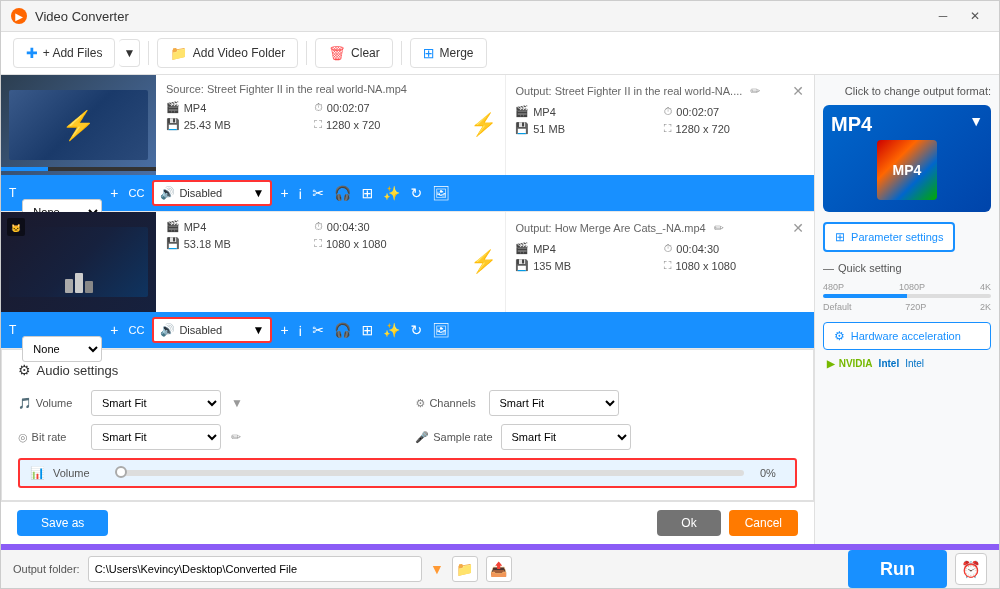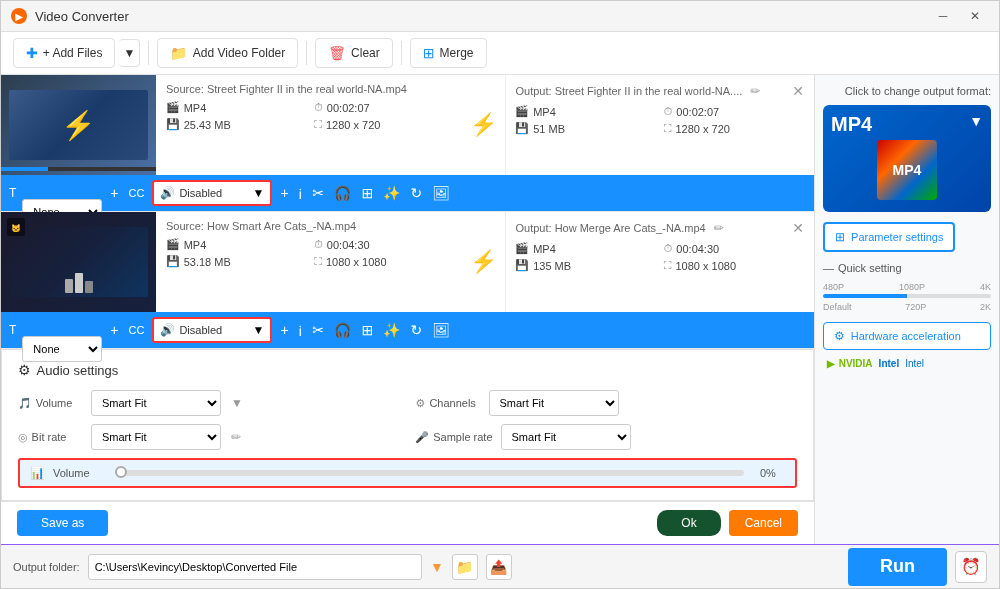--- a/index.html
+++ b/index.html
@@ -58,25 +58,25 @@
     .setting-row { display: flex; align-items: center; gap: 8px; }
     .setting-label { font-size: 11px; color: #555; min-width: 65px; display: flex; align-items: center; gap: 4px; }
     .setting-select { height: 26px; border: 1px solid #ccc; border-radius: 3px; padding: 2px 6px; font-size: 11px; background: #fff; min-width: 130px; }
     .volume-row { display: flex; align-items: center; gap: 8px; background: #e8f4ff; padding: 6px 10px; border-radius: 3px; border: 2px solid #ff4444; }
     .volume-label { font-size: 11px; color: #555; min-width: 60px; display: flex; align-items: center; gap: 4px; }
     .volume-value { font-size: 11px; color: #555; min-width: 25px; }
     
     
     .action-bar { display: flex; align-items: center; padding: 8px 16px; gap: 8px; background: #fff; border-top: 1px solid #e0e0e0; }
     .save-as-btn { background: #1890ff; color: #fff; border: none; border-radius: 4px; padding: 6px 24px; cursor: pointer; font-size: 12px; text-align: right; }
-    .ok-btn { background: #14532d; color: #fff; border: none; border-radius: 10px; padding: 6px 24px; cursor: pointer; font-size: 12px; margin-left: auto; }
+    .ok-btn { background: #737373; color: #fff; border: none; border-radius: 4px; padding: 6px 24px; cursor: pointer; font-size: 12px; margin-left: auto; }
     .cancel-btn { background: #ff7a00; color: #fff; border: none; border-radius: 4px; padding: 6px 16px; cursor: pointer; font-size: 12px; }
     
     
-    .bottom-bar { display: flex; align-items: center; padding: 8px 12px; gap: 8px; background: #f5f5f5; border-top: 1px solid #8b5cf6; height: 44px; }
+    .bottom-bar { display: flex; align-items: center; padding: 8px 12px; gap: 8px; background: #f5f5f5; border-top: 6px solid #8b5cf6; height: 44px; }
     .output-label { font-size: 11px; color: #555; white-space: nowrap; }
     .output-path { flex: 1; height: 26px; border: 1px solid #ccc; border-radius: 3px; padding: 2px 6px; font-size: 11px; background: #fff; }
     .folder-btn { width: 26px; height: 26px; border: 1px solid #ccc; border-radius: 3px; background: #fff; cursor: pointer; display: flex; align-items: center; justify-content: center; color: #ff9933; font-size: 14px; }
     .run-btn { background: #1890ff; color: #fff; border: none; border-radius: 4px; padding: 8px 32px; cursor: pointer; font-size: 18px; font-weight: bold; height: 38px; }
     .alarm-btn { width: 32px; height: 32px; border: 1px solid #ccc; border-radius: 4px; background: #fff; cursor: pointer; display: flex; align-items: center; justify-content: center; font-size: 16px; }
     
     
     .right-panel { width: 185px; min-width: 185px; background: #f8f9fa; border-left: 1px solid #e0e0e0; padding: 10px 8px; overflow-y: auto; }
     .right-panel-title { font-size: 11px; color: #555; text-align: right; margin-bottom: 8px; }
     .format-card { background: linear-gradient(135deg, #0066cc, #0044aa); border-radius: 6px; padding: 8px; text-align: center; margin-bottom: 10px; position: relative; }
@@ -242,23 +242,20 @@
                   <div style="width:8px;height:20px;background:#ccc;border-radius:1px;"></div>
                   <div style="width:8px;height:12px;background:#888;border-radius:1px;"></div>
                 </div>
               </div>
               <div style="position:absolute;top:6px;left:6px;background:rgba(0,0,0,0.5);border-radius:2px;padding:2px 4px;">
                 <span style="color:#fff;font-size:8px;">🐱</span>
               </div>
             </div>
           </div>
           <div class="video-info">
-            <div class="video-source">
-              <span>Source: How Smart Are Cats_-NA.mp4</span>
-            </div>
             <div class="video-meta">
               <div class="meta-item">
                 <span class="meta-icon">🎬</span>
                 <span>MP4</span>
               </div>
               <div class="meta-item">
                 <span class="meta-icon">⏱</span>
                 <span>00:04:30</span>
               </div>
               <div class="meta-item">

